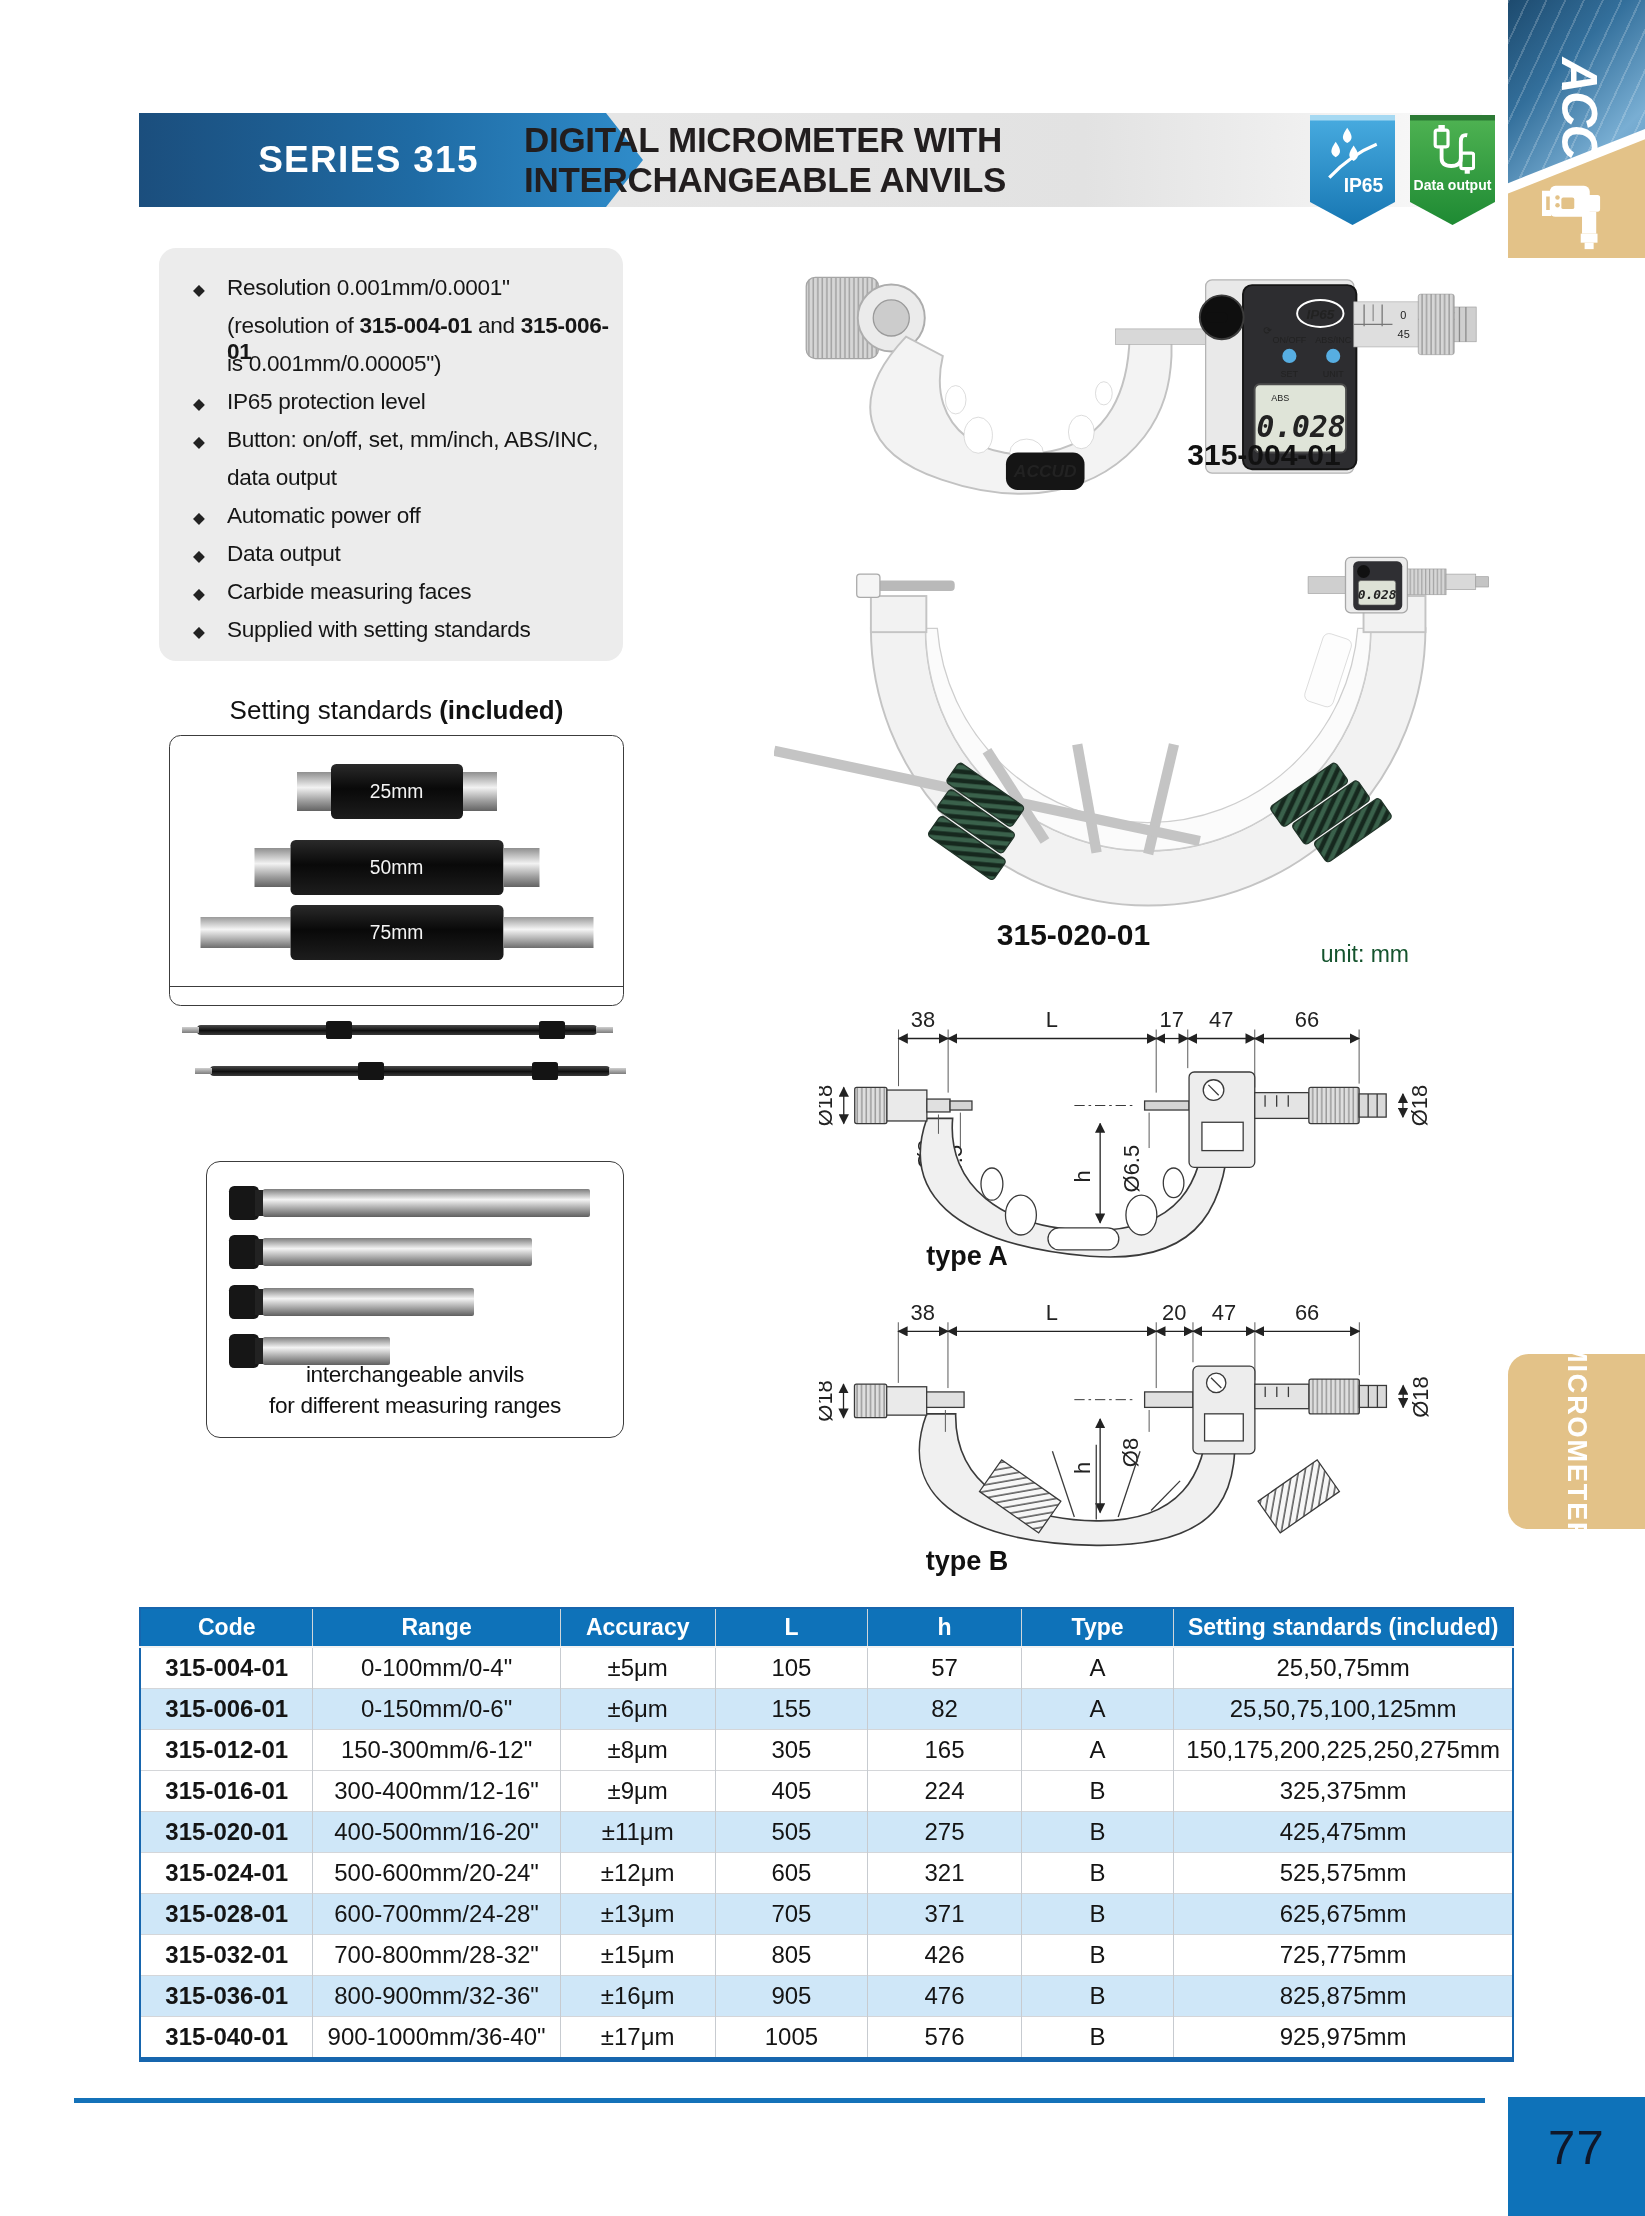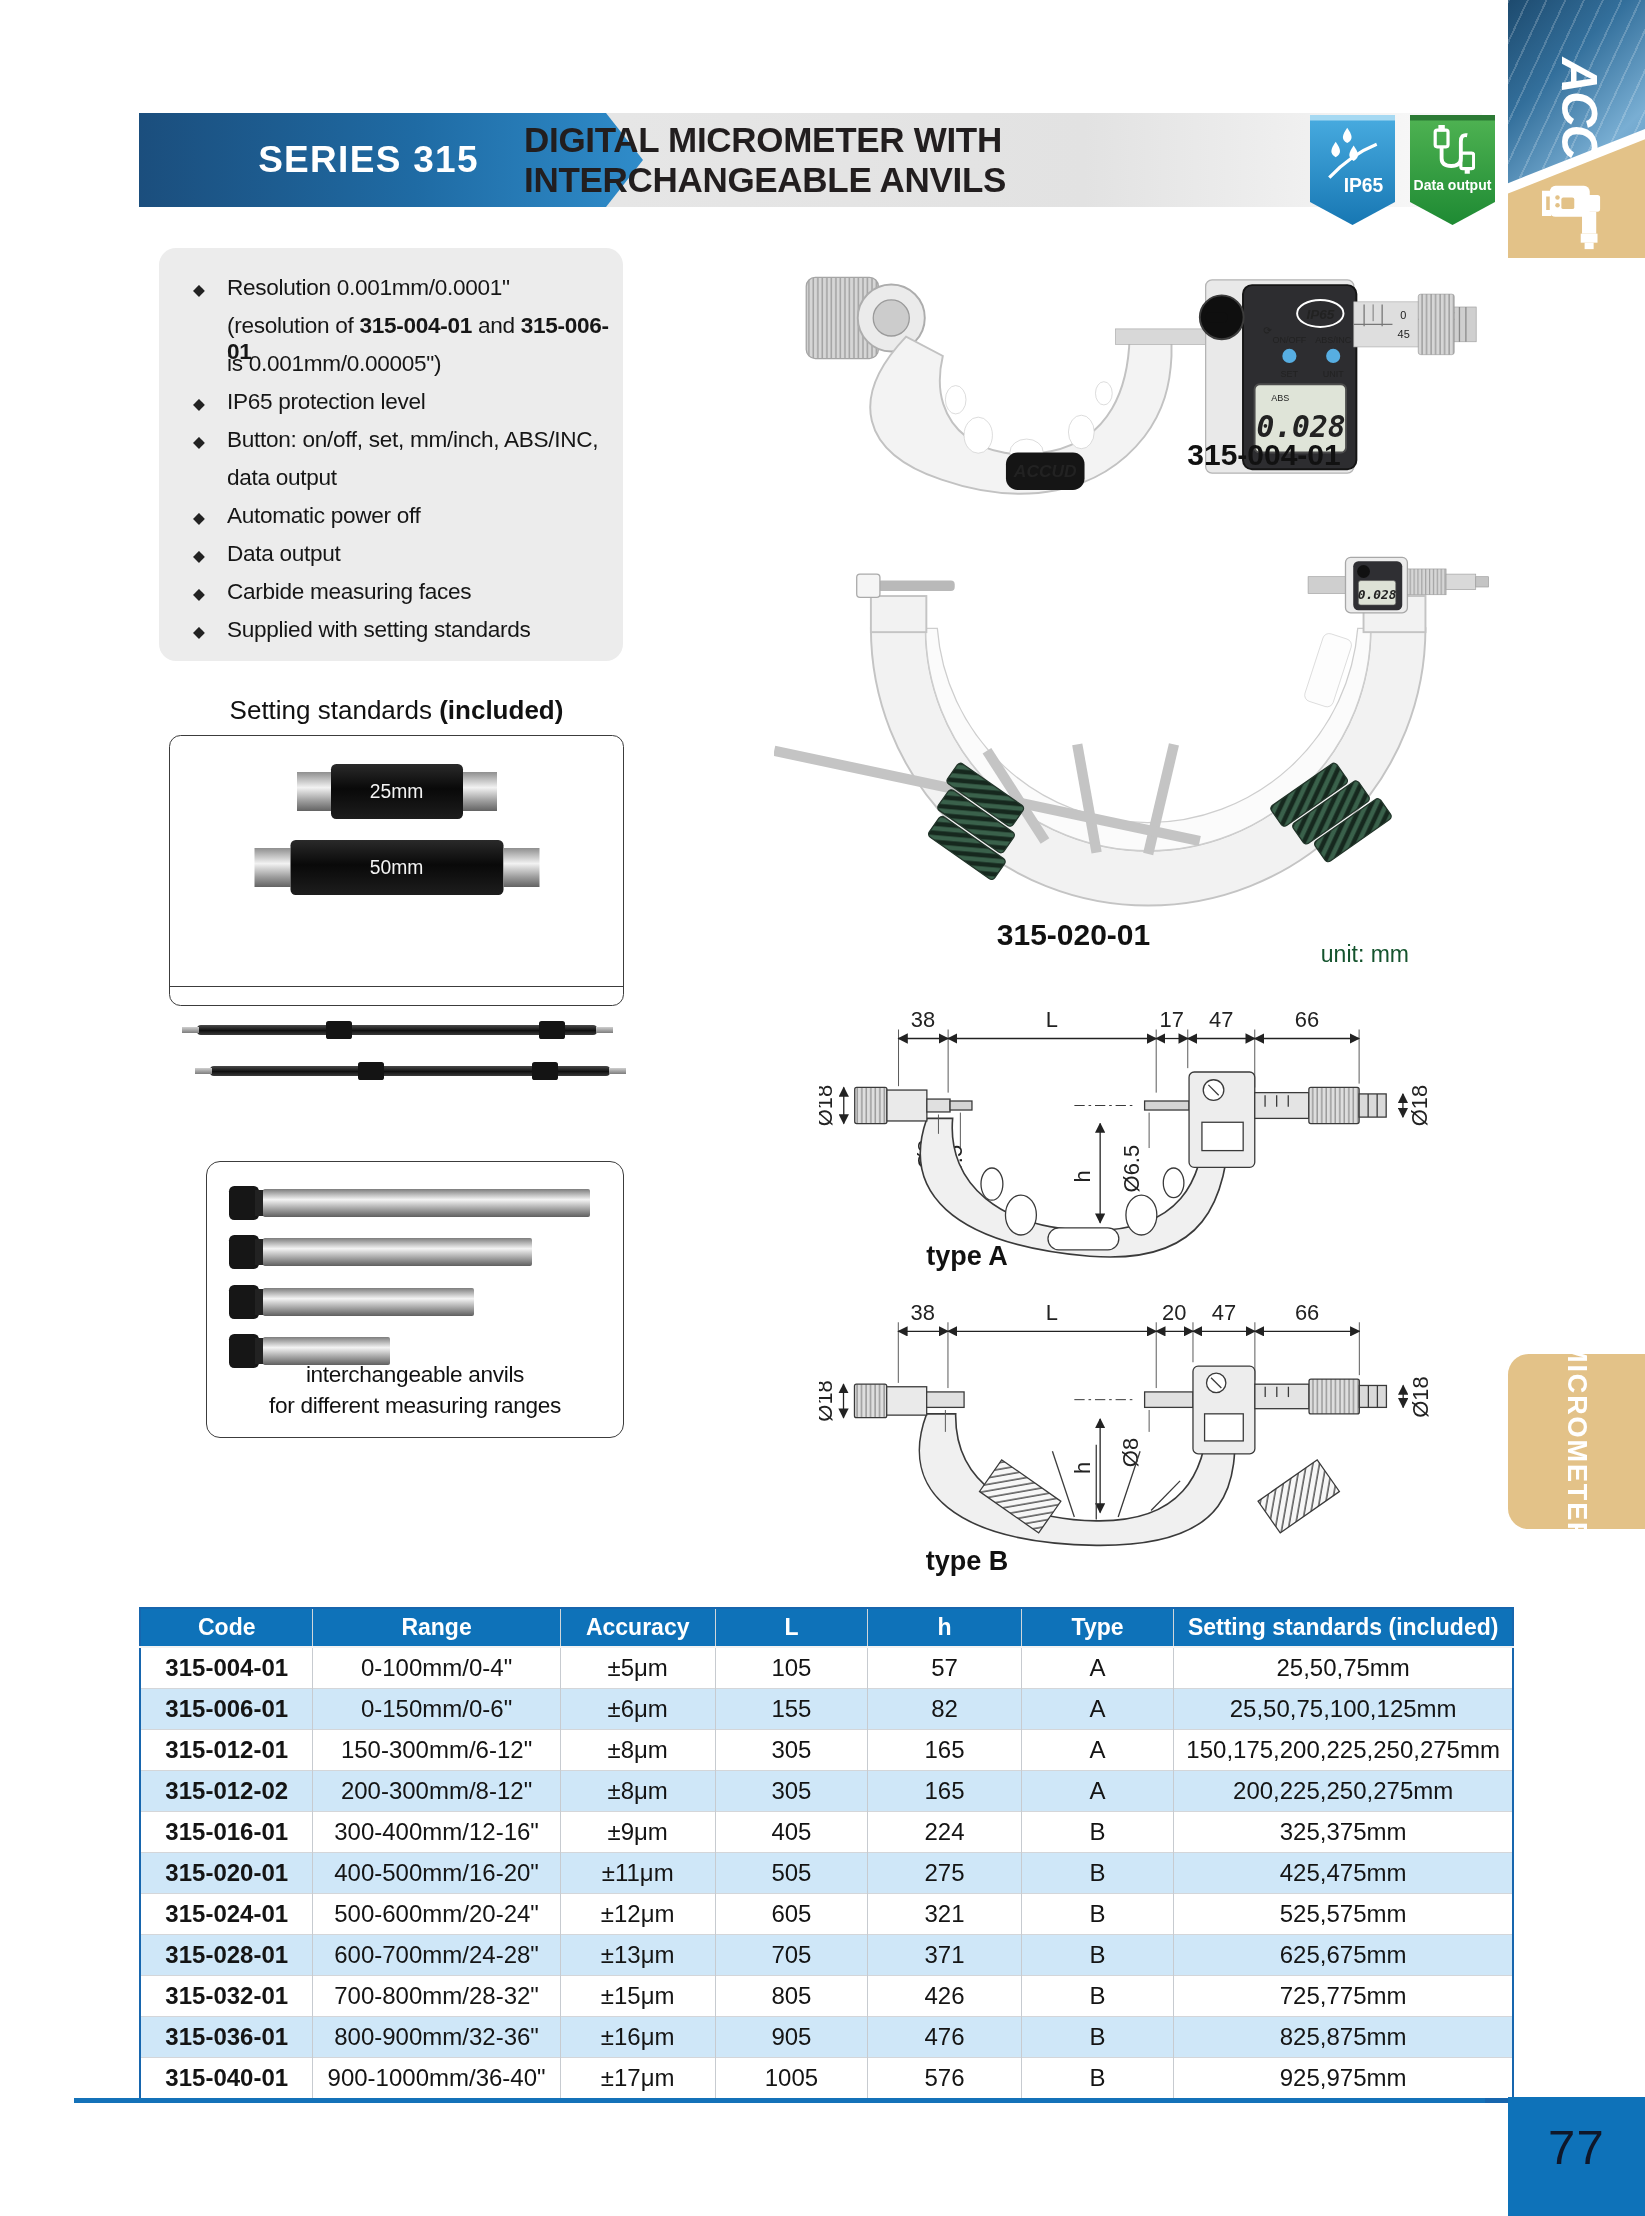--- a/index.html
+++ b/index.html
@@ -218,20 +218,27 @@
           <span>25mm</span>
         </div>
       <div class="std-end" style="width:34px;"></div>
     </div>
     <div class="std-bar" style="top:104px;">
       <div class="std-end" style="width:36px;"></div>
       <div class="std-body" style="width:213px;">
           <span>50mm</span>
         </div>
       <div class="std-end" style="width:36px;"></div>
+    </div>
+    <div class="std-bar" style="top:169px;">
+      <div class="std-rod" style="width:90px;"></div>
+      <div class="std-body" style="width:213px;">
+          <span>75mm</span>
+        </div>
+      <div class="std-rod" style="width:90px;"></div>
     </div>
     <div class="long-rod" style="left:27px;top:289px;width:400px;">
       <div class="tip" style="left:-15.5px;"></div>
       <div class="collar" style="left:129px;"></div>
       <div class="collar" style="left:342px;"></div>
       <div class="tip" style="right:-15.5px;"></div>
     </div>
     <div class="long-rod" style="left:40px;top:330px;width:400px;">
       <div class="tip" style="left:-15.5px;"></div>
       <div class="collar" style="left:148px;"></div>
@@ -559,29 +566,20 @@
         </tr>
         <tr>
           <td class="code">315-012-01</td>
           <td>150-300mm/6-12"</td>
           <td>±8μm</td>
           <td>305</td>
           <td>165</td>
           <td>A</td>
           <td>150,175,200,225,250,275mm</td>
         </tr>
-        <tr class="alt">
-          <td class="code">315-012-02</td>
-          <td>200-300mm/8-12"</td>
-          <td>±8μm</td>
-          <td>305</td>
-          <td>165</td>
-          <td>A</td>
-          <td>200,225,250,275mm</td>
-        </tr>
         <tr>
           <td class="code">315-016-01</td>
           <td>300-400mm/12-16"</td>
           <td>±9μm</td>
           <td>405</td>
           <td>224</td>
           <td>B</td>
           <td>325,375mm</td>
         </tr>
         <tr class="alt">

